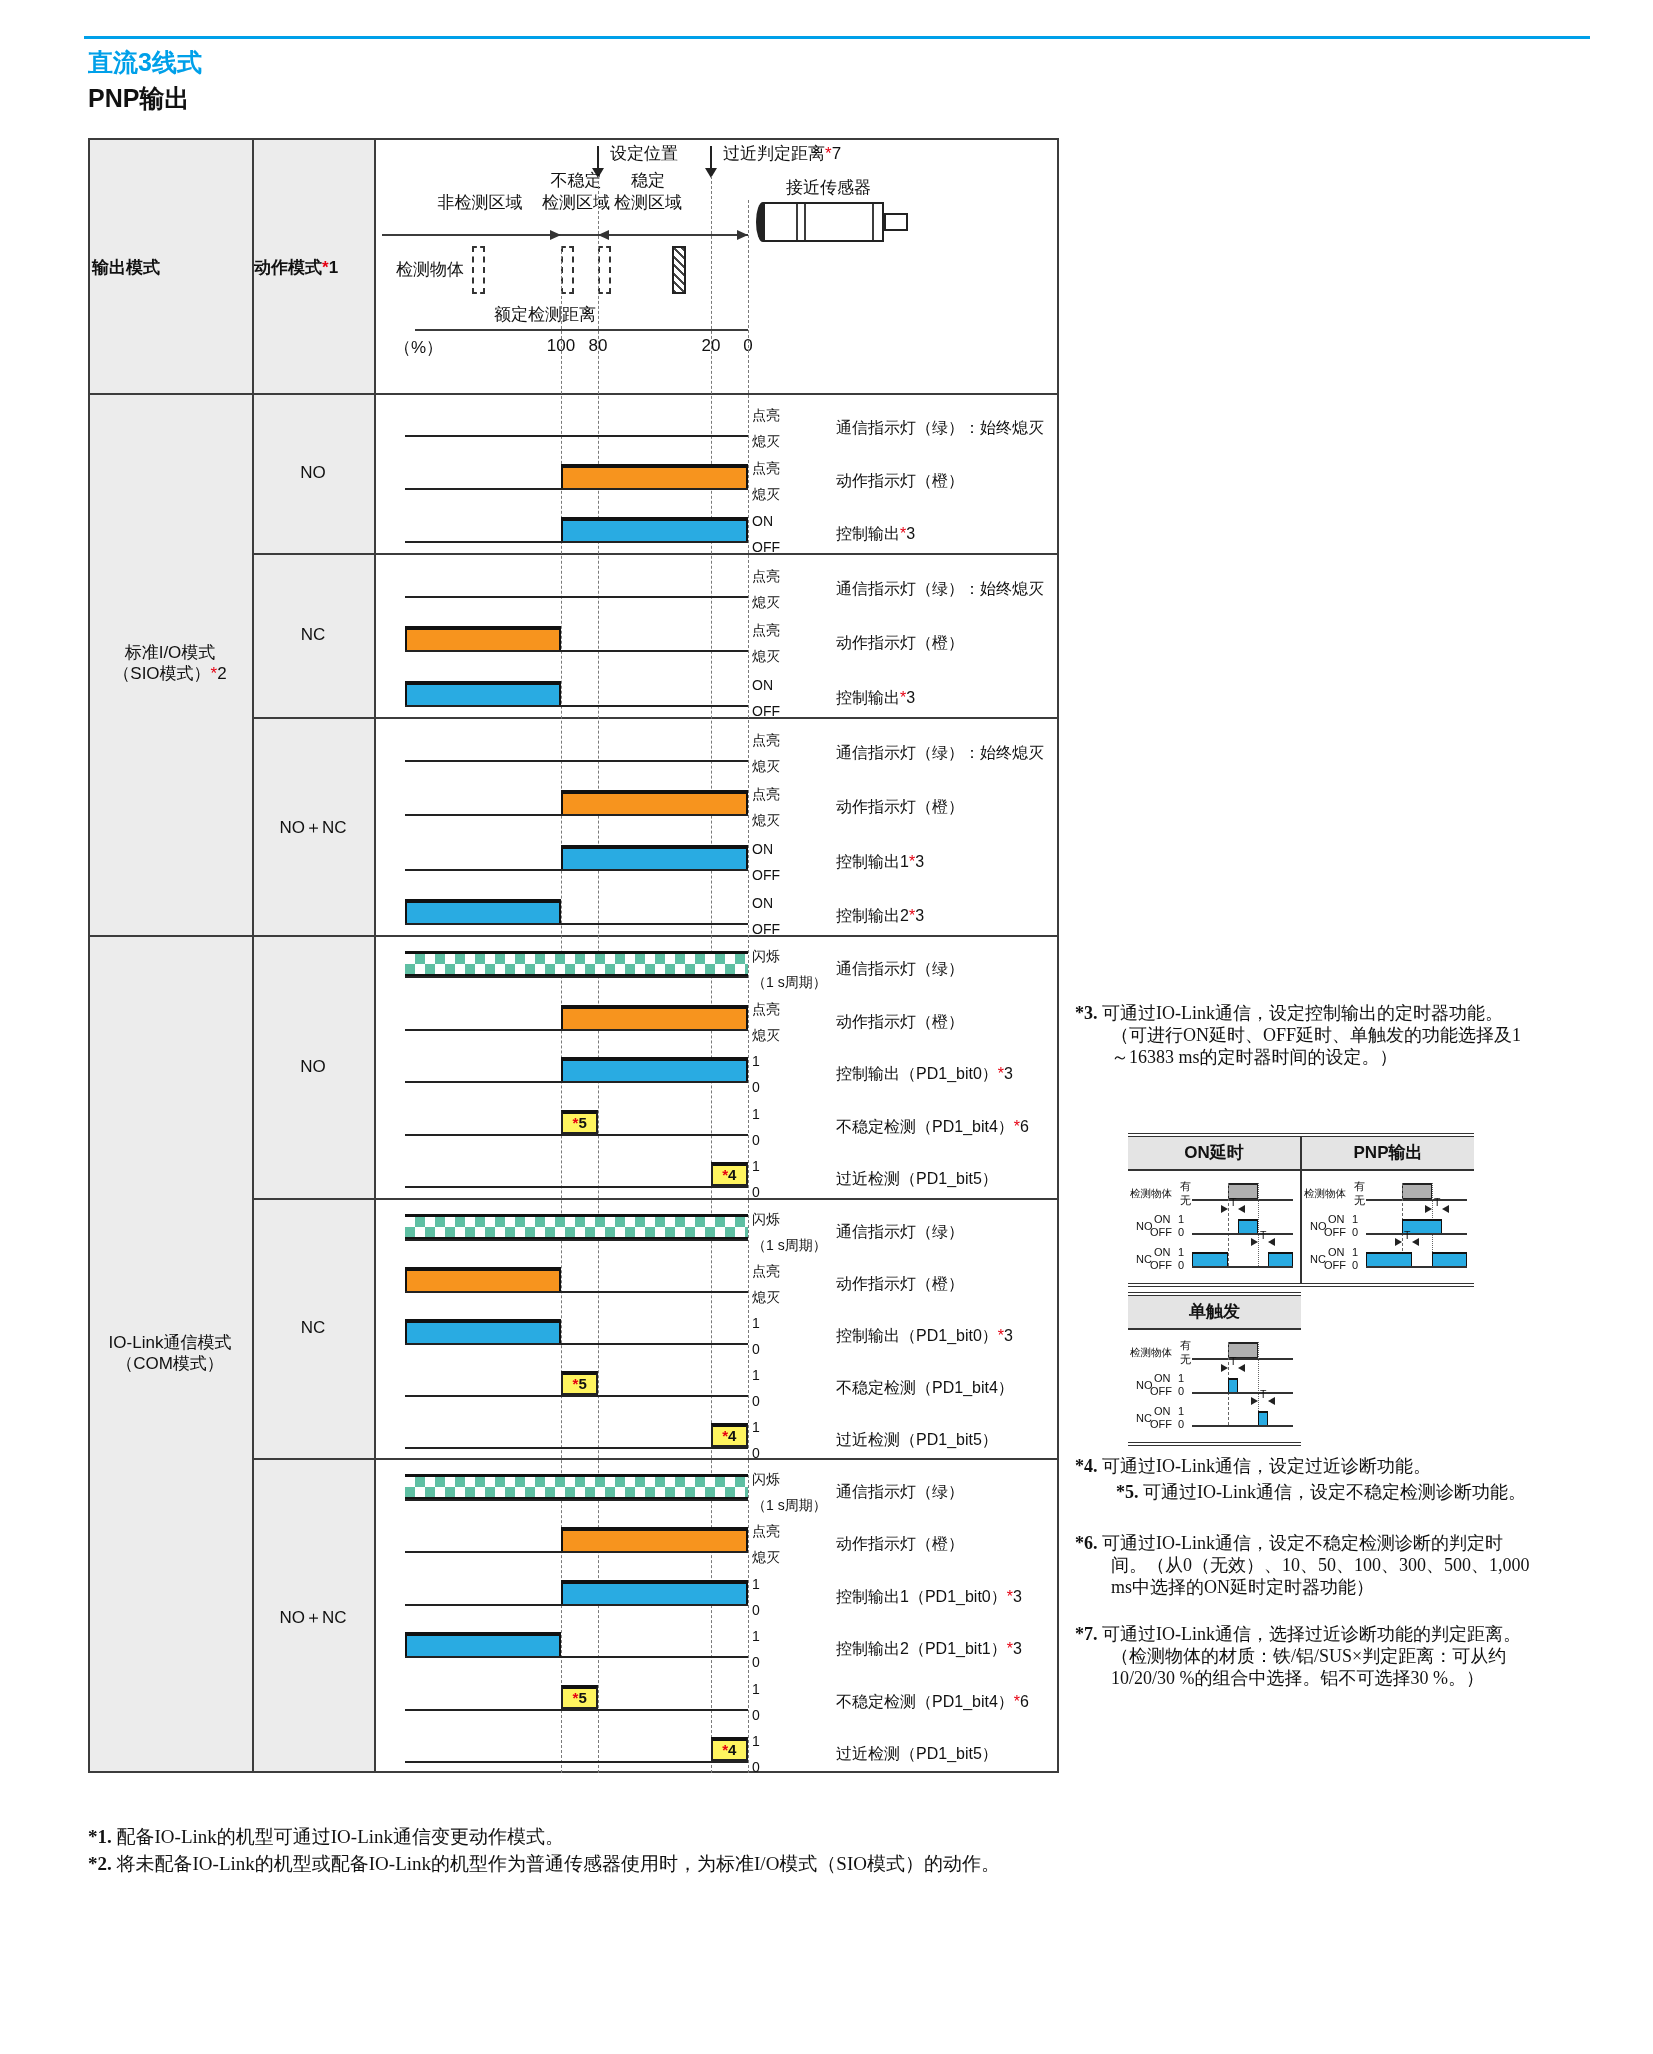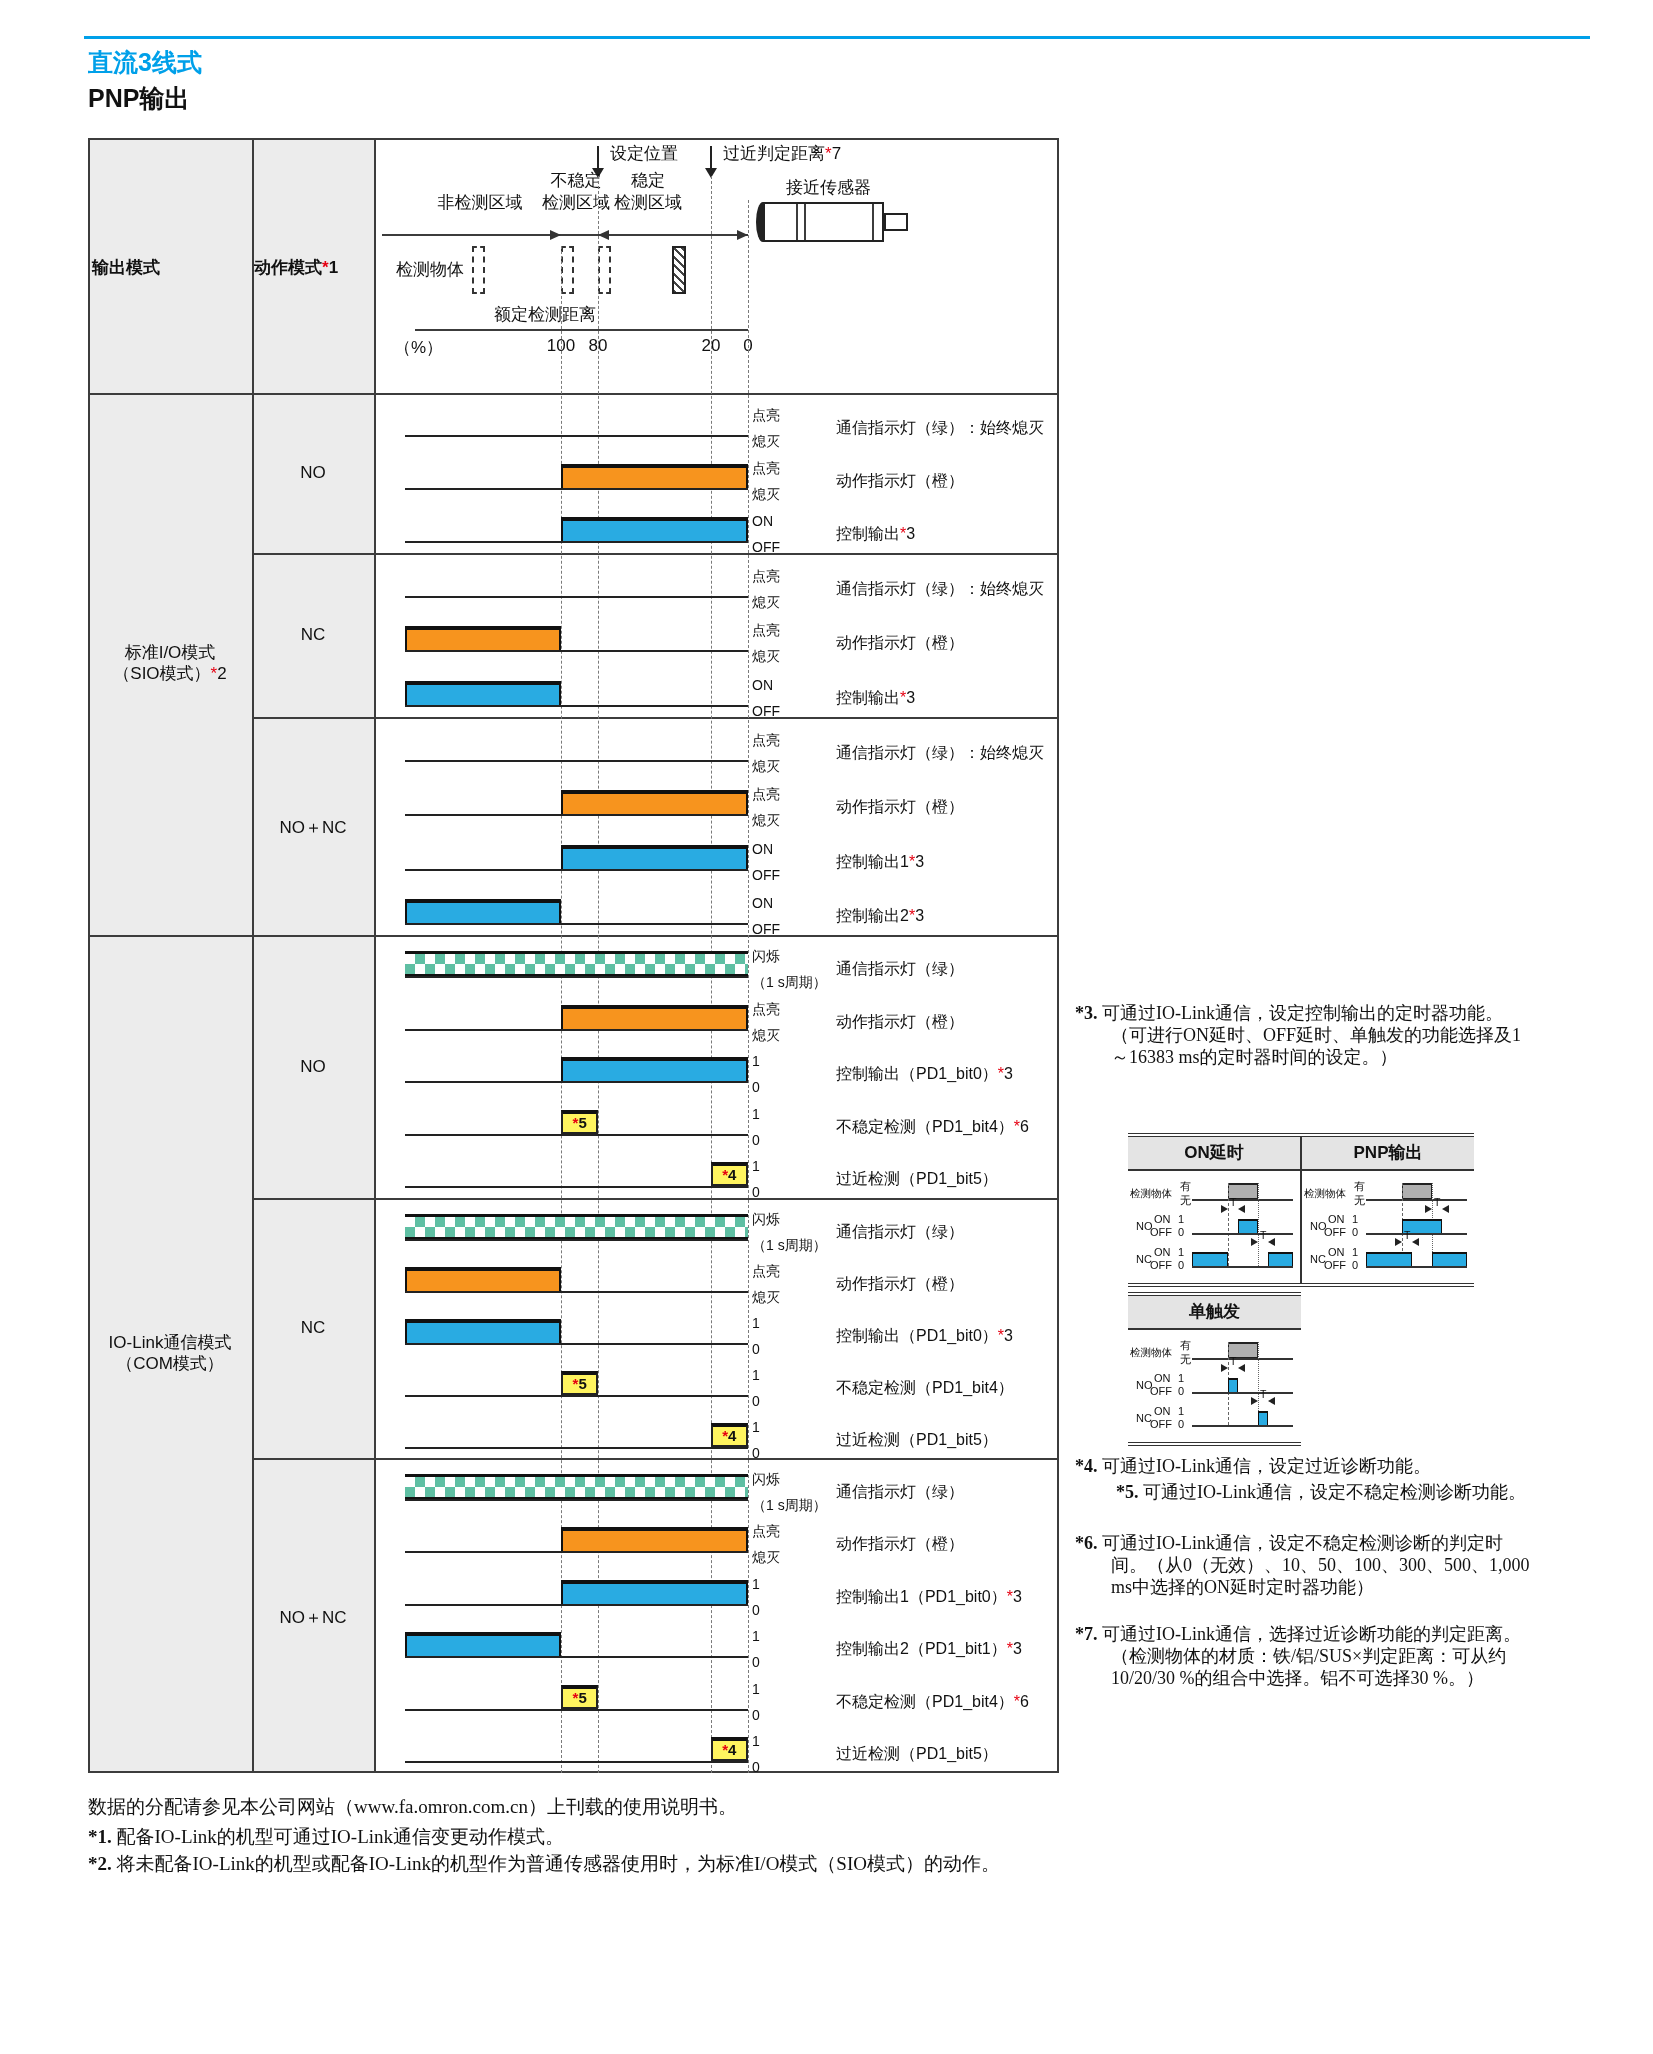--- a/index.html
+++ b/index.html
@@ -365,17 +365,16 @@
           <div style="position: absolute; box-sizing: border-box; left: 132px; top: 58px; font-size: 10.5px; white-space: nowrap;">T</div>
         </div>
     </div>
   </div>
 
   <div class="note" style="left:1075px;top:1455px;"><b>*4.</b> <span>可通过IO-Link通信，设定过近诊断功能。</span></div>
   <div class="note" style="left:1116px;top:1481px;"><b>*5.</b> <span>可通过IO-Link通信，设定不稳定检测诊断功能。</span></div>
   <div class="note" style="left:1075px;top:1532px;"><b>*6.</b> <span>可通过IO-Link通信，设定不稳定检测诊断的判定时间。（从0（无效）、10、50、100、300、500、1,000 ms中选择的ON延时定时器功能）</span></div>
   <div class="note" style="left:1075px;top:1623px;"><b>*7.</b> <span>可通过IO-Link通信，选择过近诊断功能的判定距离。（检测物体的材质：铁/铝/SUS×判定距离：可从约10/20/30 %的组合中选择。铝不可选择30 %。）</span></div>
 
-  <div class="foot" style="left:88px;top:1794px;">数据的分配请参见本公司网站（www.fa.omron.com.cn）上刊载的使用说明书。</div>
   <div class="foot" style="left:88px;top:1824px;"><b>*1.</b> <span>配备IO-Link的机型可通过IO-Link通信变更动作模式。</span></div>
   <div class="foot" style="left:88px;top:1851px;"><b>*2.</b> <span>将未配备IO-Link的机型或配备IO-Link的机型作为普通传感器使用时，为标准I/O模式（SIO模式）的动作。</span></div>
 
 </div>
 
 </body></html>

